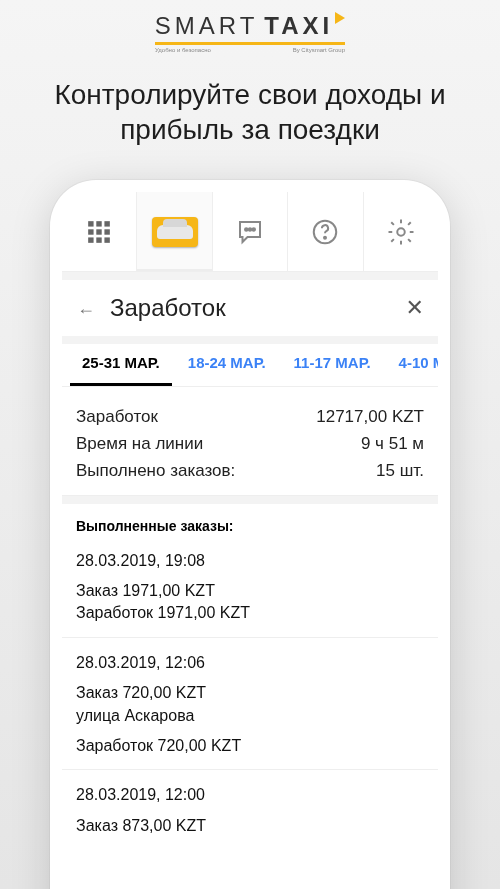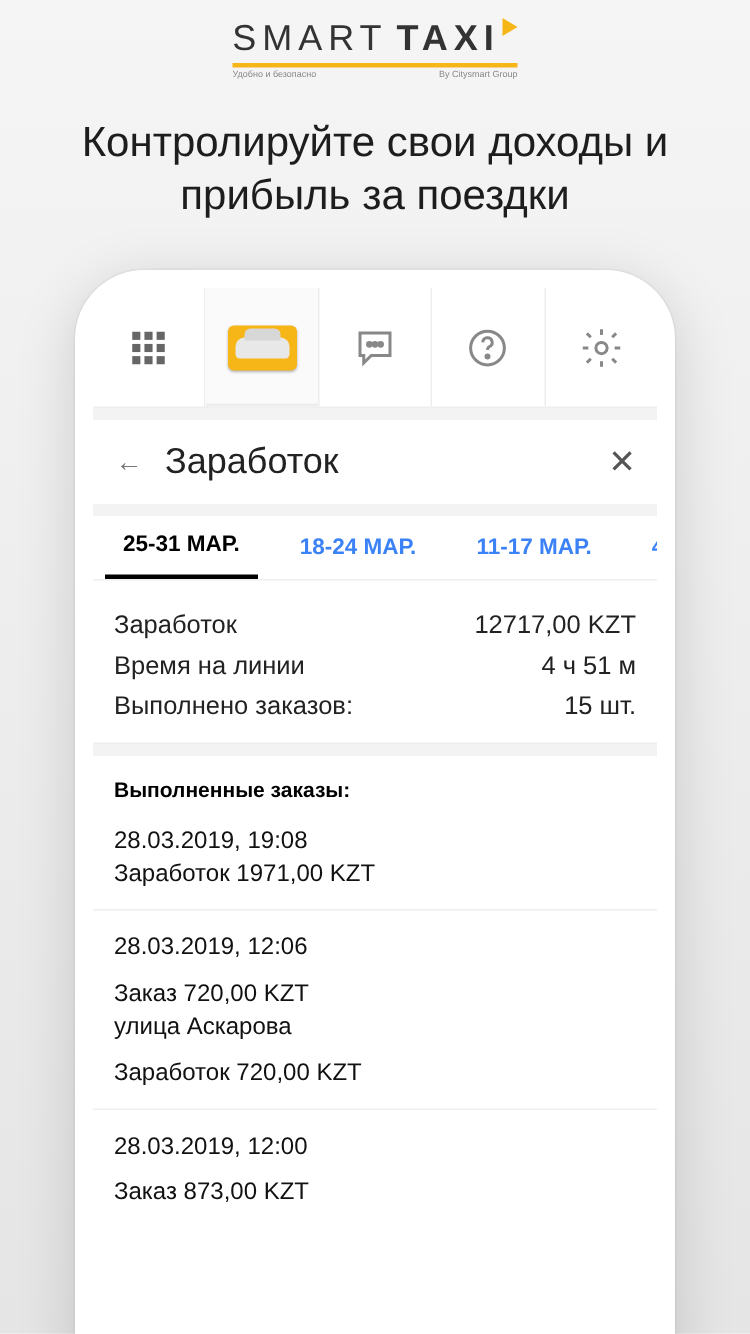--- a/index.html
+++ b/index.html
@@ -31,21 +31,21 @@
   .car-badge .car-body:before { content:""; position:absolute; top:-6px; left:6px; right:6px; height:8px; background:#d7d7d7; border-radius:4px 4px 0 0; }
   .thin-strip { height:8px; background:#f3f3f3; }
 
   
   .page-title { display:flex; align-items:center; height:56px; padding:0 14px; }
   .back-arrow { width:20px; text-align:center; font-size:18px; color:#777; }
   .page-title h1 { flex:1; font-size:24px; font-weight:400; color:#222; margin-left:14px; }
   .close-x { width:24px; text-align:right; font-size:22px; color:#555; font-weight:300; }
 
   
-  .weektabs { display:flex; gap:16px; padding:0 8px; border-bottom:1px solid #eee; overflow:hidden; white-space:nowrap;align-items:center; }
+  .weektabs { display:flex; gap:4px; padding:0 8px; border-bottom:1px solid #eee; overflow:hidden; white-space:nowrap; }
   .weektab { padding:10px 12px 12px 12px; font-size:15px; font-weight:700; color:#3b82f6; }
   .weektab.active { color:#000; border-bottom:3px solid #000; }
 
   
   .summary { padding:16px 14px 10px 14px; border-bottom:1px solid #eee; }
   .sum-row { display:flex; justify-content:space-between; font-size:17px; color:#222; line-height:1.6; }
   .sum-row .val { text-align:right; max-width:55%; }
 
   
   .section-title { font-size:14px; font-weight:700; padding:14px 14px 8px 14px; }
@@ -141,35 +141,36 @@
       <div class="weektab">4-10 МАР.</div>
     </div>
 
     <div class="summary">
       <div class="sum-row">
         <span>Заработок</span>
         <span class="val">12717,00 KZT</span>
       </div>
       <div class="sum-row">
         <span>Время на линии</span>
-        <span class="val">4 ч 51 м</span>
+        <span class="val">9 ч 51 м</span>
       </div>
       <div class="sum-row">
         <span>Выполнено заказов:</span>
         <span class="val">15 шт.</span>
       </div>
     </div>
 
     <div class="thin-strip"></div>
 
     <div class="section-title">Выполненные заказы:</div>
 
     <div class="order">
       <div class="order-row">
         <span class="left">28.03.2019, 19:08</span>
+        <span class="right">Заказ 1971,00 KZT</span>
       </div>
       <div class="order-row">
         <span class="right">Заработок 1971,00 KZT</span>
       </div>
     </div>
     <div class="order-sep"></div>
 
     <div class="order">
       <div class="order-row">
         <span class="left">28.03.2019, 12:06</span>

